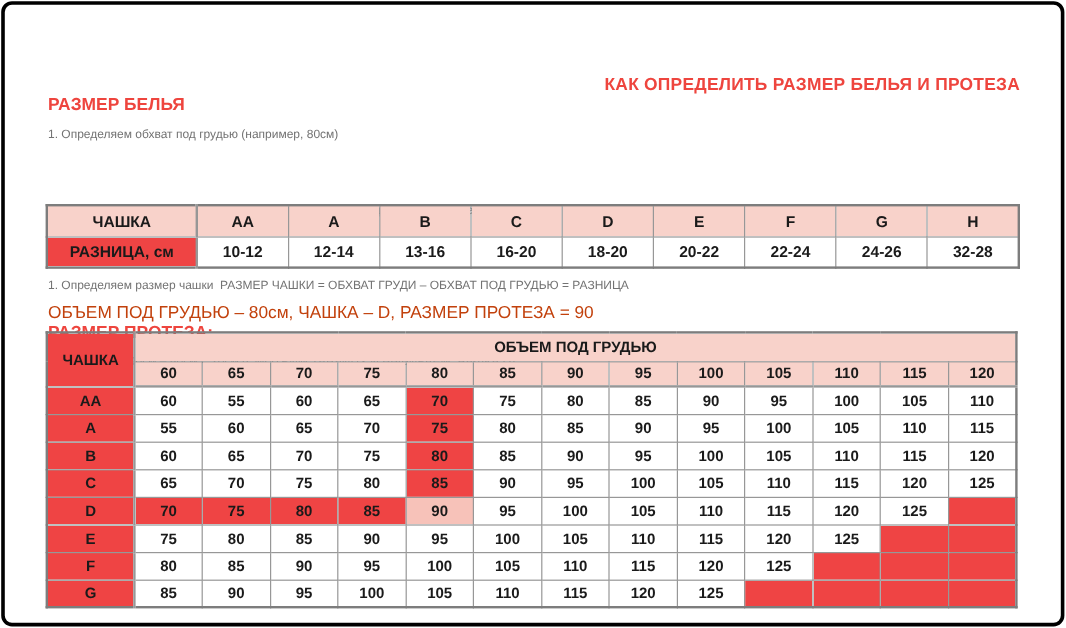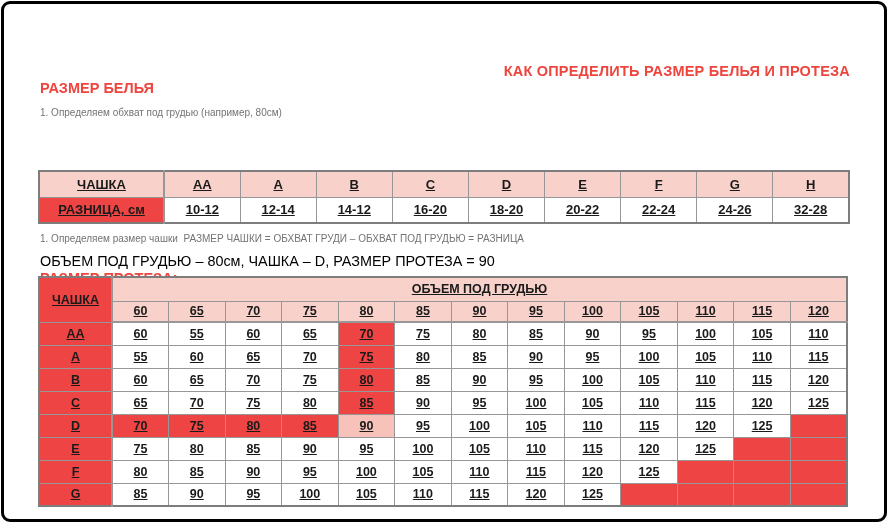--- a/index.html
+++ b/index.html
@@ -16,25 +16,25 @@
     position:absolute;top:27px;right:38px;font-size:14.5px;letter-spacing:.2px;
   }
   .sec-heading{position:absolute;left:40px;font-size:14.5px;}
   .h-lingerie{top:44px;}
   .h-prosthesis{top:234px;}
   .steps{
     position:absolute;left:40px;top:60px;font-size:10px;line-height:21px;
     white-space:pre;color:#737373;
   }
   .example-line{
-    position:absolute;left:40px;top:253px;font-size:14.4px;color:#000000;
+    position:absolute;left:40px;top:253px;font-size:14.4px;color:#c2410c;
   }
   table{
     position:absolute;border-collapse:collapse;table-layout:fixed;
-    font-size:13px;font-weight:bold;text-align:center;color:#1a1a1a;text-decoration:underline;
+    font-size:13px;font-weight:bold;text-align:center;color:#1a1a1a;
   }
   td{border:1px solid #979797;overflow:hidden;}
   .t1{left:38px;top:170px;width:812px;border:2px solid #7d7d7d;}
   .t1 tr{height:26px;}
   .t2{left:38px;top:276px;width:810px;border:2px solid #7d7d7d;font-size:12.5px;}
   .t2 tr.h1{height:24px;}
   .t2 tr.h2{height:21px;}
   .t2 tr.data{height:23px;}
   .t2 tr.h2 td{border-bottom-width:2px;}
   td.pink{background:#f8d2ca;}
@@ -83,21 +83,21 @@
         <td class="pink">D</td>
         <td class="pink">E</td>
         <td class="pink">F</td>
         <td class="pink">G</td>
         <td class="pink">H</td>
       </tr>
       <tr>
         <td class="gray corner">РАЗНИЦА, см</td>
         <td class="white">10-12</td>
         <td class="white">12-14</td>
-        <td class="white">14-12</td>
+        <td class="white">13-16</td>
         <td class="white">16-20</td>
         <td class="white">18-20</td>
         <td class="white">20-22</td>
         <td class="white">22-24</td>
         <td class="white">24-26</td>
         <td class="white">32-28</td>
       </tr>
     </tbody>
 </table>
 

